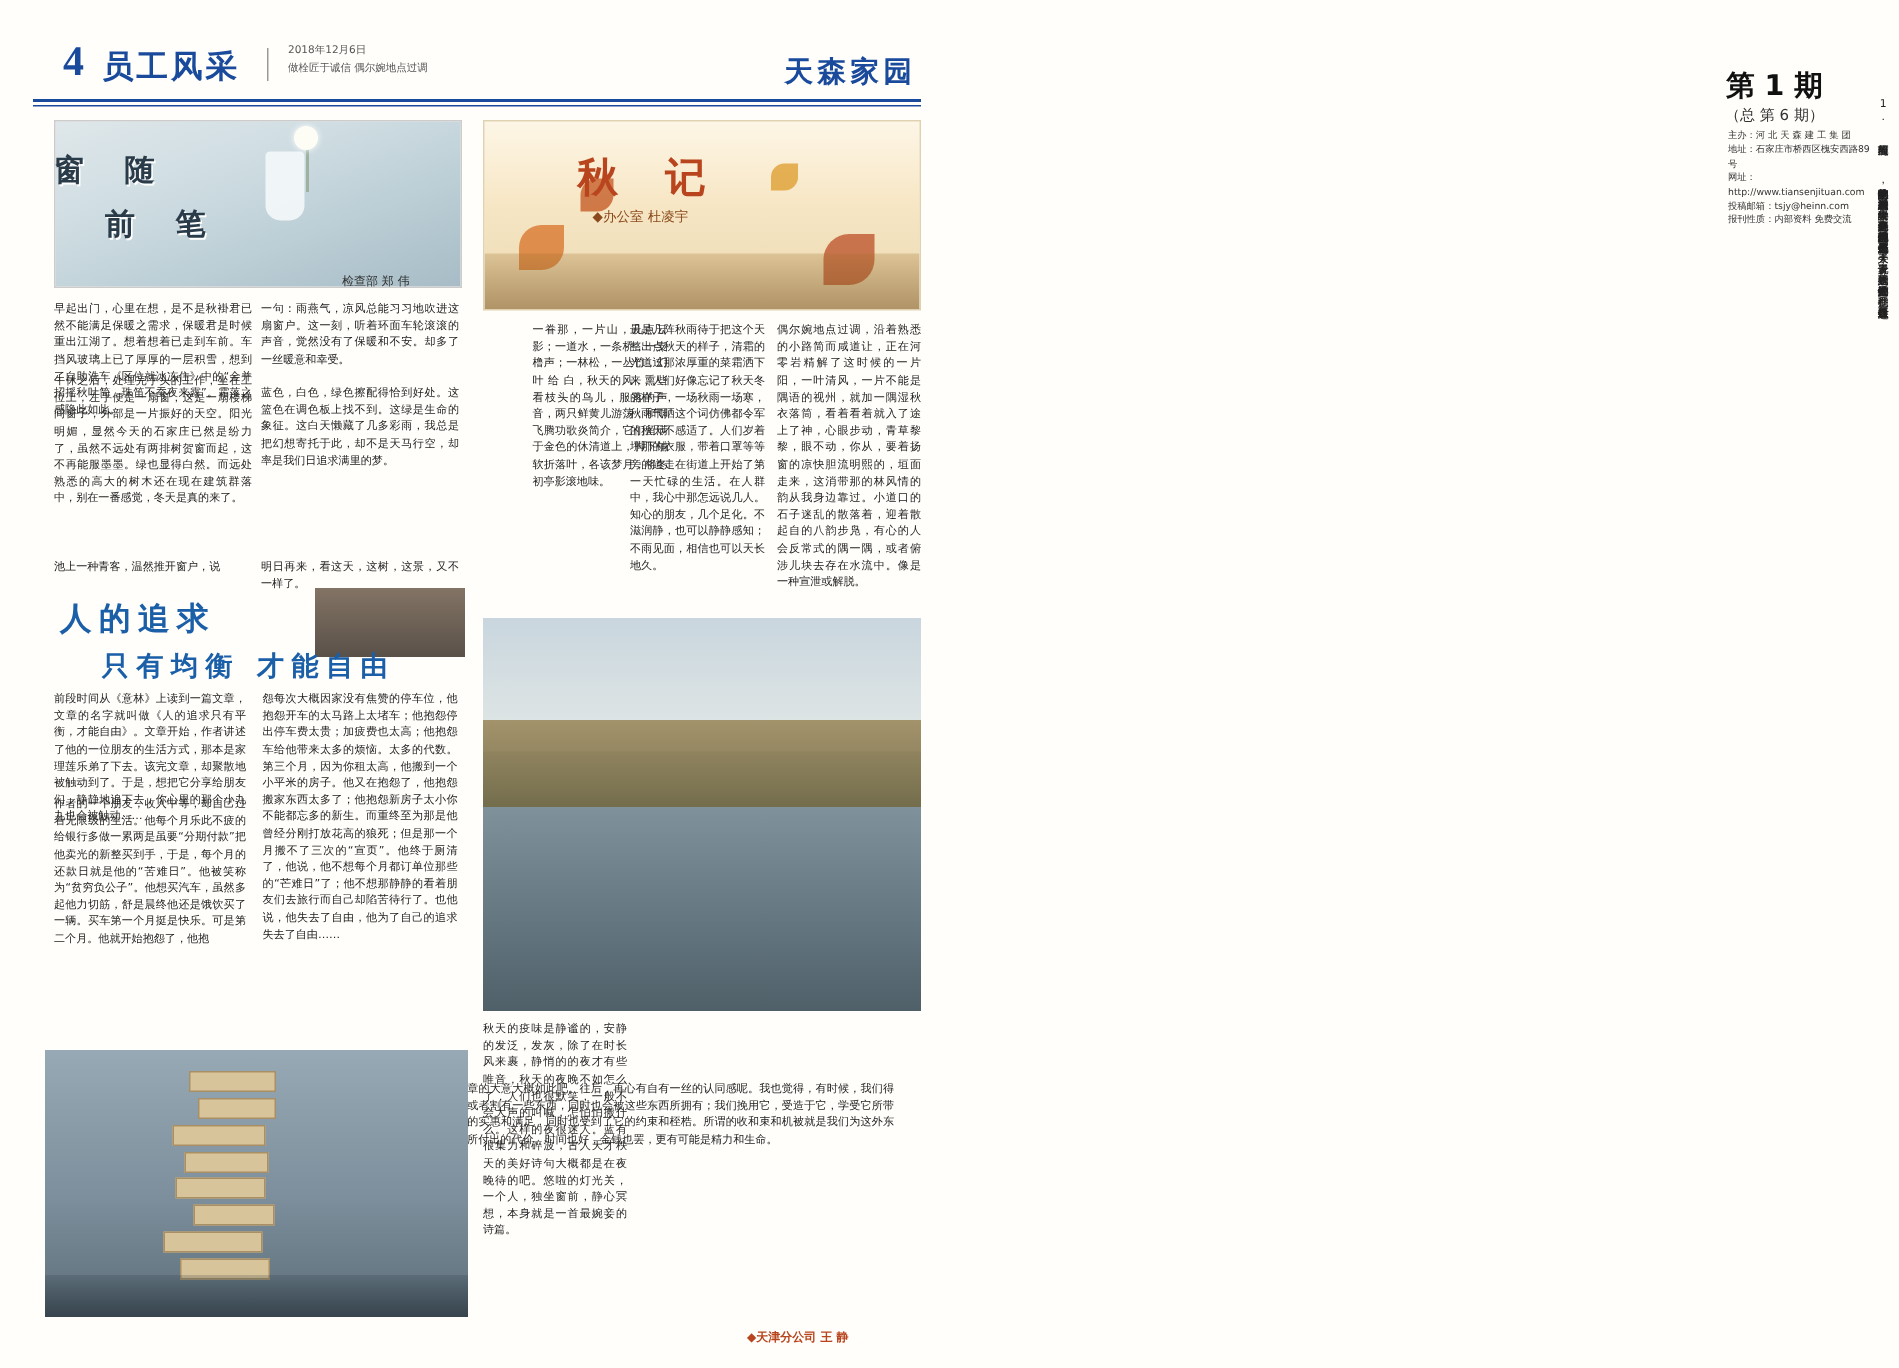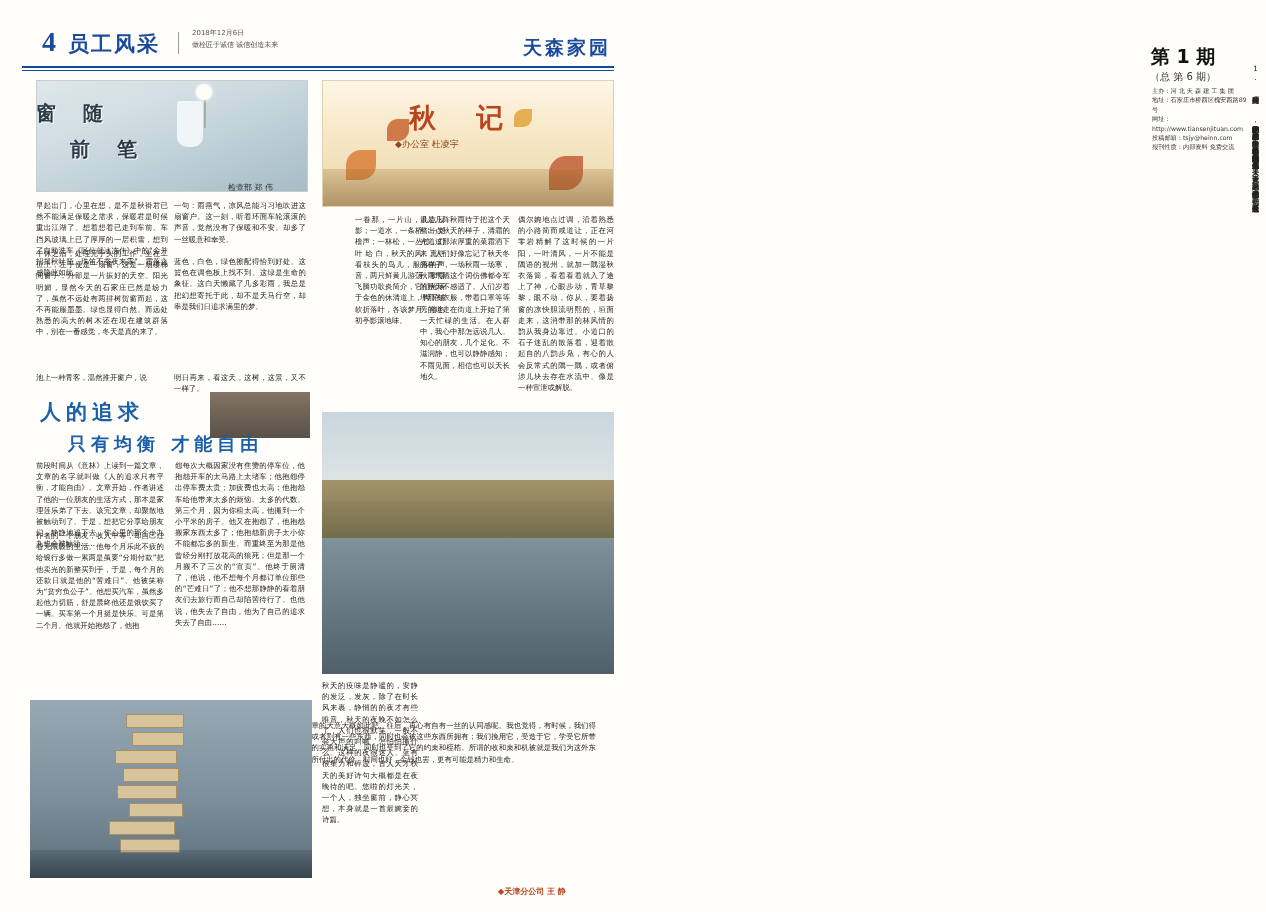--- a/index.html
+++ b/index.html
@@ -32,21 +32,21 @@
   .win-cap{position:absolute;left:36px;top:100px;width:240px;font-size:20px;font-weight:bold;color:#2a3b4a;letter-spacing:10px;
      font-family:"DejaVu Sans",sans-serif;text-shadow:1px 1px 0 #fff;}
   .win-cap2{position:absolute;left:70px;top:136px;font-size:20px;font-weight:bold;color:#2a3b4a;letter-spacing:10px;text-shadow:1px 1px 0 #fff;}
   .win-author{position:absolute;left:228px;top:182px;font-size:8px;color:#333;}
 
   
   .au-banner{position:absolute;left:322px;top:80px;width:290px;height:125px;
      background:linear-gradient(180deg,#fdf6e6 0%,#f7e6c4 45%,#e9d8b0 100%);border:1px solid #e0d2b0;overflow:hidden;}
   .au-leaf{position:absolute;border-radius:50% 0 50% 0;}
   .au-title{position:absolute;left:385px;top:100px;font-size:27px;font-weight:bold;color:#b8451d;letter-spacing:12px;
-     font-family:Liberation Mono, monospace;margin-left:24px;}
+     font-family:Liberation Sans, sans-serif;}
   .au-sub{position:absolute;left:395px;top:138px;font-size:9px;color:#8a4a1d;}
 
   .col-text{position:absolute;font-size:7.4px;line-height:11.2px;color:#222;text-align:justify;
      font-family:"DejaVu Sans",sans-serif;}
 
   
   .pursuit-img{position:absolute;left:210px;top:392px;width:100px;height:46px;
      background:linear-gradient(180deg,#6d5b4a,#3c3229);opacity:.85;}
   .pursuit-h1{position:absolute;left:40px;top:398px;font-size:21px;font-weight:bold;color:#1a5fa8;letter-spacing:5px;}
   .pursuit-h2{position:absolute;left:68px;top:432px;font-size:18px;font-weight:bold;color:#1a5fa8;letter-spacing:5px;}
@@ -73,21 +73,21 @@
 </head>
 <body>
 
 <div class="page">
 
   <div class="left-page">
     <div class="lp-num">4</div>
     <div class="lp-title">员工风采</div>
     <div class="lp-divider"></div>
     <div class="lp-date">2018年12月6日</div>
-    <div class="lp-slogan">做栓匠于诚信 诚信创造未来</div>
+    <div class="lp-slogan">做栓匠于诚信 偶尔婉地点过调</div>
     <div class="lp-mast">天森家园</div>
     <div class="lp-rule"></div>
     <div class="lp-rule2"></div>
 
     <div class="win-img">
       <div class="win-stem"></div>
       <div class="win-flower"></div>
       <div class="win-vase"></div>
     </div>
     <div class="win-cap">窗  随</div>

